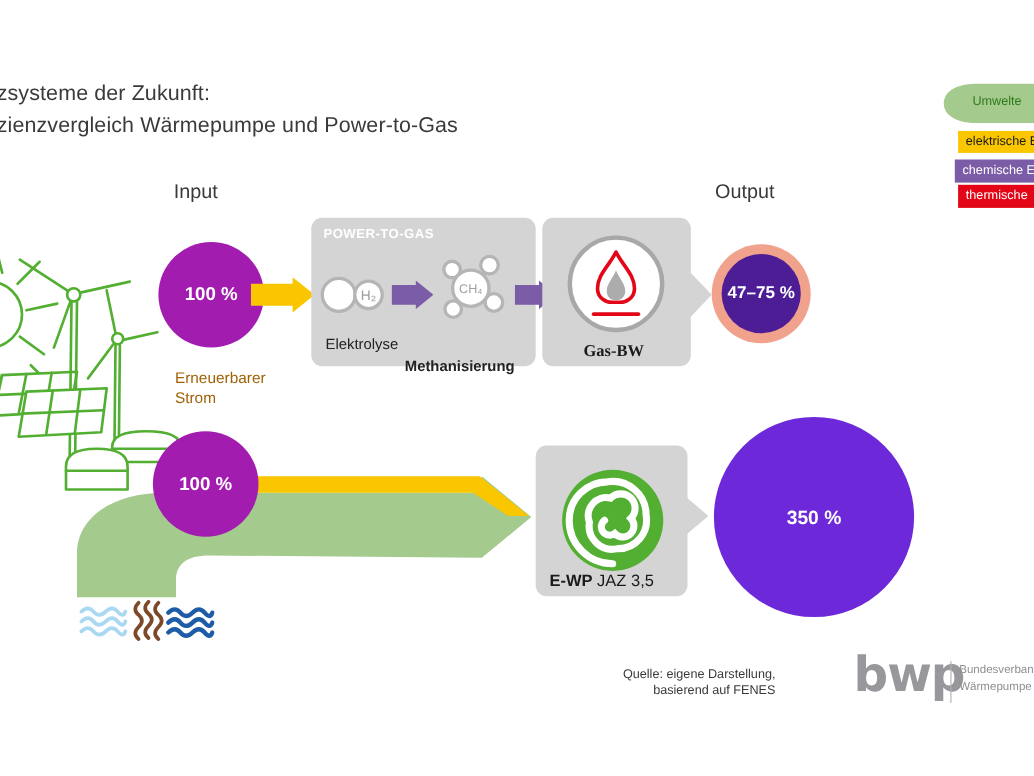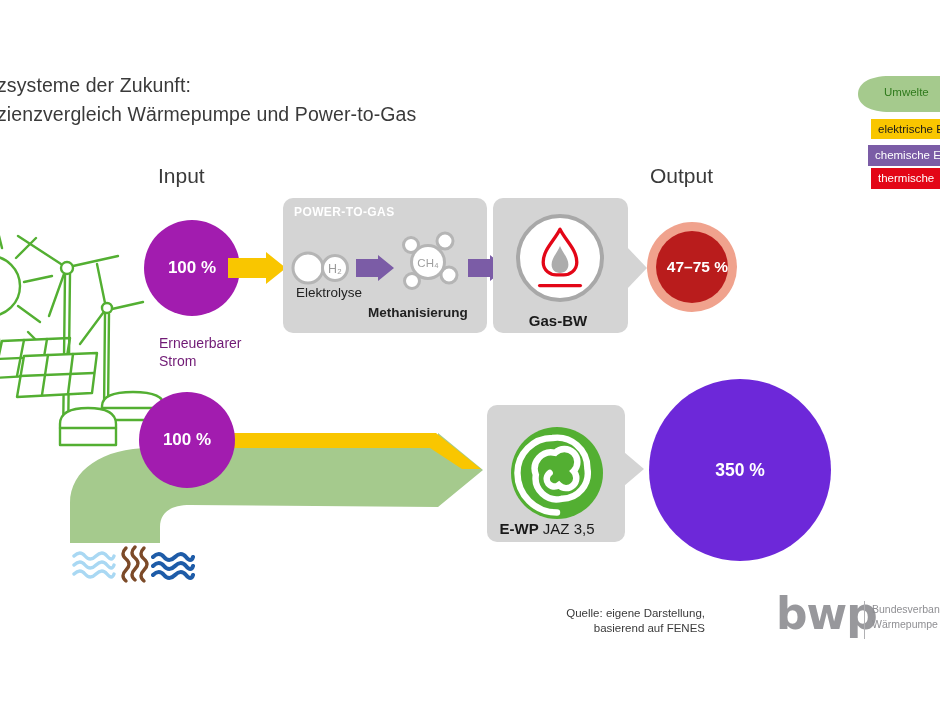--- a/index.html
+++ b/index.html
@@ -5,40 +5,40 @@
   html,body{margin:0;padding:0;background:#fff;}
   #canvas{position:relative;width:940px;height:705px;background:#fff;overflow:hidden;
           font-family:"Liberation Sans",sans-serif;color:#3a3a3a;}
   .abs{position:absolute;}
   
   .title{left:-3px;top:71px;font-size:19.5px;line-height:28.5px;color:#3a3a3a;letter-spacing:.1px;}
   
   .legend-chip{overflow:hidden;white-space:nowrap;font-size:11.5px;}
   .chip-rect{line-height:20px;padding-left:7px;}
   
-  .col-label{font-size:21px;color:#3a3a3a;}
+  .col-label{font-size:18px;color:#3a3a3a;}
   
   .circle{border-radius:50%;text-align:center;color:#fff;font-weight:bold;}
   .in-circle{width:96px;height:96px;background:#a21caf;font-size:17px;line-height:96px;}
   
   .gbox{background:#d4d4d4;border-radius:10px;}
   .ptg-title{left:294px;top:205px;color:#fff;font-weight:bold;font-size:12px;letter-spacing:.4px;}
-  .small-label{font-size:13.5px;color:#222;}
+  .small-label{font-size:13.5px;color:#222;margin-top:20px;}
   .device-label{font-size:15px;color:#1a1a1a;text-align:center;}
   .device-label b{font-weight:bold;}
   
   .out-ring{width:90px;height:90px;background:#f0a28d;}
-  .out-inner{width:72px;height:72px;background:#b91c1c;line-height:72px;font-size:15.5px;text-align:right;}
+  .out-inner{width:72px;height:72px;background:#4c1d95;line-height:72px;font-size:15.5px;}
   .big-out{width:182px;height:182px;background:#6d28d9;line-height:182px;font-size:17.5px;}
   
   .gas-circle{left:516px;top:214px;width:88px;height:88px;border-radius:50%;
               background:#fff;border:4px solid #a8a8a8;box-sizing:border-box;}
   .spiral-circle{left:511px;top:427px;width:92px;height:92px;border-radius:50%;background:#53af32;}
   
-  .green-label{left:159px;top:334px;width:112px;font-size:14px;line-height:18px;color:#701a75;}
+  .green-label{left:159px;top:334px;width:112px;font-size:14px;line-height:18px;color:#a16207;}
   
   .source{left:505px;top:606px;width:200px;text-align:right;font-size:11.5px;line-height:15px;color:#3a3a3a;}
   .brand{left:776px;top:588px;font-family:"DejaVu Sans",sans-serif;font-weight:bold;
          font-size:44px;color:#98989c;letter-spacing:-1px;}
   .org{left:872px;top:602px;font-size:10.5px;line-height:15px;color:#8f8f93;white-space:nowrap;}
   .divider{left:864px;top:601px;width:1px;height:38px;background:#b0b0b3;}
   svg{display:block;}
   svg text{font-family:"Liberation Sans",sans-serif;}
 </style>
 </head>
@@ -151,21 +151,21 @@
   <div class="abs gbox" style="left:493px;top:198px;width:135px;height:135px;"></div>
   <svg class="abs" style="left:627px;top:247px;" width="20" height="42" viewBox="0 0 20 42">
     <polygon points="0,0 20,21 0,42" fill="#d4d4d4"></polygon>
   </svg>
   <div class="abs gas-circle"></div>
   <svg class="abs" style="left:530px;top:223px;" width="60" height="70" viewBox="0 0 100 112">
     <path d="M50,8 C40,28 22,42 22,63 C22,77 34,84 44,84 L56,84 C66,84 78,77 78,63 C78,42 60,28 50,8 Z" fill="#fff" stroke="#e30617" stroke-width="5.5" stroke-linejoin="round"></path>
     <path d="M16,102 L84,102" stroke="#e30617" stroke-width="5.5" stroke-linecap="round"></path>
     <path d="M50,36 C45,48 36,56 36,67 C36,76 42,81 50,81 C58,81 64,76 64,67 C64,56 55,48 50,36 Z" fill="#acacac"></path>
   </svg>
-  <div class="abs device-label" style="left:493px;top:312px;width:130px;font-weight:bold;">Gas-BW</div>
+  <div class="abs device-label" style="left:493px;top:312px;width:130px;font-weight:bold;font-family:Liberation Serif, serif;">Gas-BW</div>
 
   <div class="abs circle out-ring" style="left:647px;top:222px;">
     <div class="abs circle out-inner" style="left:9px;top:9px;">
       <span>47–75 %</span>
     </div>
   </div>
 
   <svg class="abs" style="left:68px;top:425px;" width="420" height="160" viewBox="0 0 420 160">
     <path d="M2,118 L2,78 C2,45 35,23 82,23 L370,23 L370,8 L415,45 L370,82 L122,80 C102,80 92,88 92,102 L92,118 Z" fill="#a5ca8d"></path>
     <path d="M112,8 L368,8 L413,44 L394,44 L362,23 L112,23 Z" fill="#f9c600"></path>

